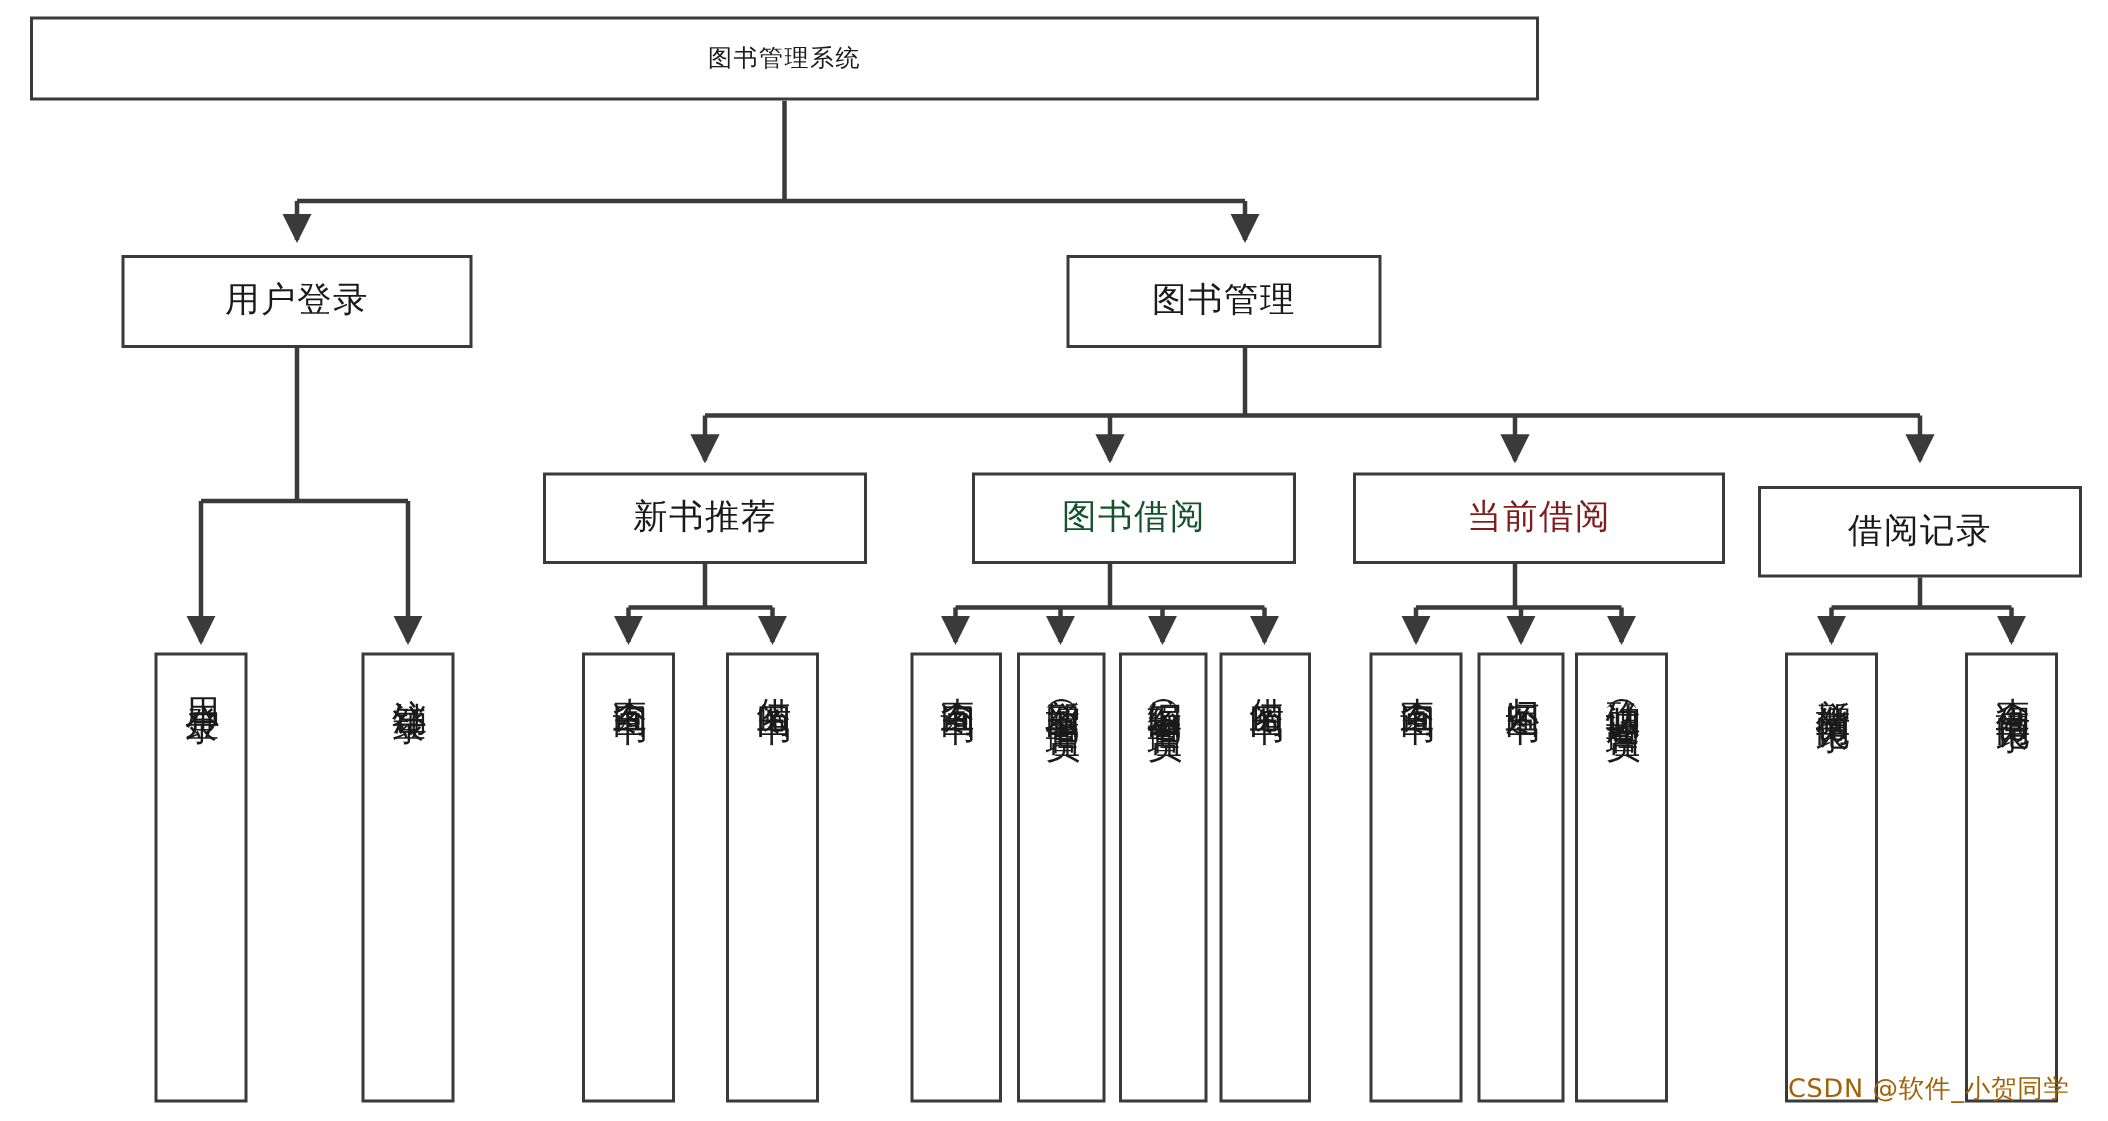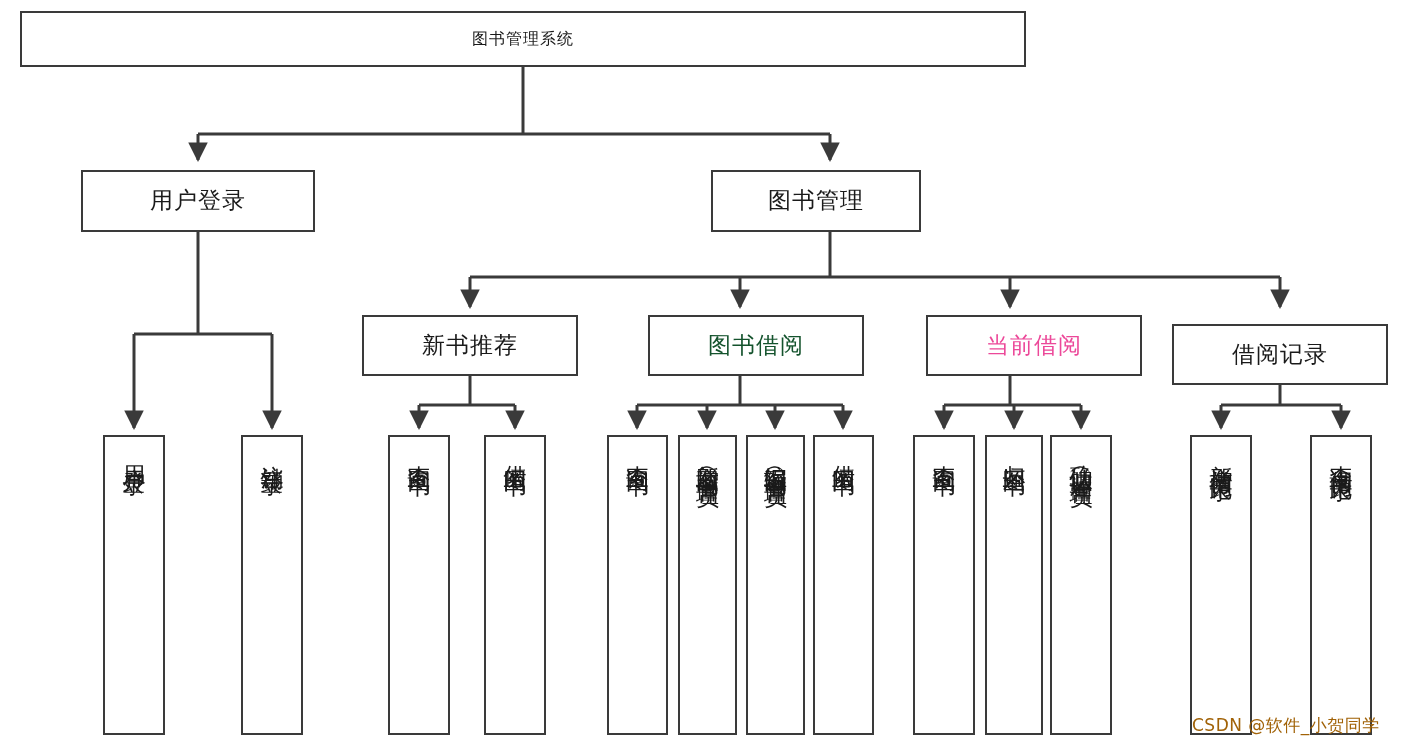--- a/index.html
+++ b/index.html
@@ -134,21 +134,21 @@
   <div class="node branch" style="left: 711px; top: 170px; width: 210px; height: 62px; border-color: rgb(58, 58, 58); color: rgb(26, 26, 26);">
     <span class="label">图书管理</span>
   </div>
 
   <div class="node branch" style="left: 362px; top: 315px; width: 216px; height: 61px; border-color: rgb(58, 58, 58); color: rgb(26, 26, 26);">
     <span class="label">新书推荐</span>
   </div>
   <div class="node branch" style="left: 648px; top: 315px; width: 216px; height: 61px; border-color: rgb(58, 58, 58); color: #14532d;">
     <span class="label">图书借阅</span>
   </div>
-  <div class="node branch" style="left: 902px; top: 315px; width: 216px; height: 61px; border-color: rgb(58, 58, 58); color: #ec4899; margin-left: 24px;">
+  <div class="node branch" style="left: 902px; top: 315px; width: 248px; height: 61px; border-color: rgb(58, 58, 58); color: #7f1d1d;">
     <span class="label">当前借阅</span>
   </div>
   <div class="node branch" style="left: 1172px; top: 324px; width: 216px; height: 61px; border-color: rgb(58, 58, 58); color: rgb(26, 26, 26);">
     <span class="label">借阅记录</span>
   </div>
 
   <div class="node leaf" style="left: 103px; top: 435px; width: 62px; height: 300px; border-color: rgb(58, 58, 58); color: rgb(26, 26, 26);">
     <span class="label">用户登录</span>
   </div>
   <div class="node leaf" style="left: 241px; top: 435px; width: 62px; height: 300px; border-color: rgb(58, 58, 58); color: rgb(26, 26, 26);">

